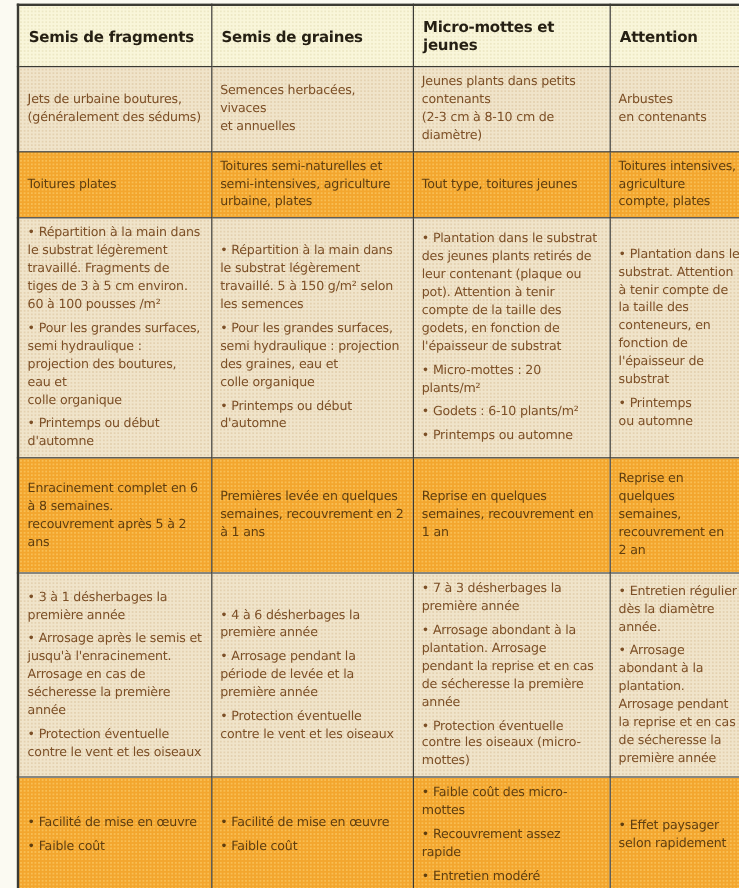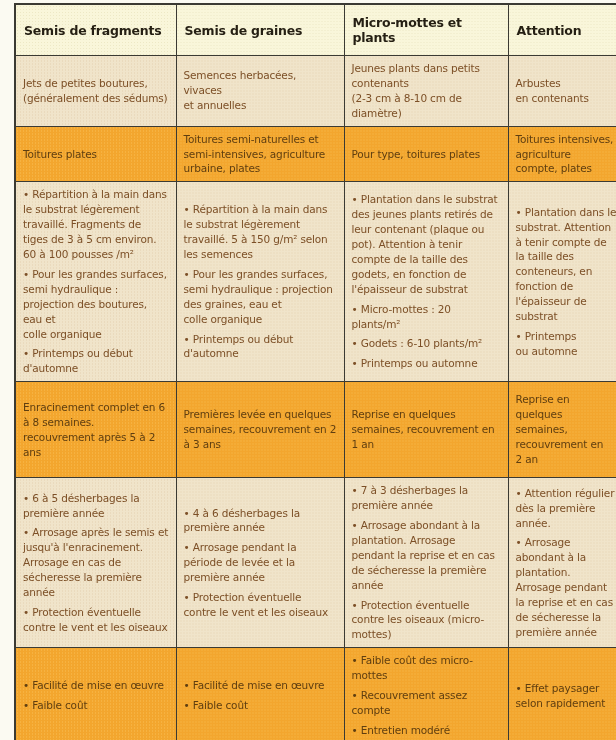--- a/index.html
+++ b/index.html
@@ -62,28 +62,28 @@
     <colgroup>
       <col class="c1">
         <col class="c2">
         <col class="c3">
         <col class="c4">
     </colgroup>
     <thead>
       <tr>
         <th>Semis de fragments</th>
         <th>Semis de graines</th>
-        <th>Micro-mottes et plants</th>
+        <th>Micro-mottes et jeunes</th>
         <th>Attention</th>
       </tr>
     </thead>
     <tbody>
       <tr class="cream">
         <td>
-            <div class="para">Jets de petites boutures,
+            <div class="para">Jets de urbaine boutures,
 (généralement des sédums)</div>
           </td>
         <td>
             <div class="para">Semences herbacées, vivaces
 et annuelles</div>
           </td>
         <td>
             <div class="para">Jeunes plants dans petits
 contenants
 (2-3 cm à 8-10 cm de diamètre)</div>
@@ -96,21 +96,21 @@
       <tr class="orange">
         <td>
             <div class="para">Toitures plates</div>
           </td>
         <td>
             <div class="para">Toitures semi-naturelles et
 semi-intensives, agriculture
 urbaine, plates</div>
           </td>
         <td>
-            <div class="para">Pour type, toitures plates</div>
+            <div class="para">Tout type, toitures jeunes</div>
           </td>
         <td>
             <div class="para">Toitures intensives,
 agriculture
 compte, plates</div>
           </td>
       </tr>
       <tr class="cream">
         <td>
             <div class="para">• Répartition à la main dans le substrat légèrement travaillé. Fragments de tiges de 3 à 5 cm environ. 60 à 100 pousses /m²</div>
@@ -134,65 +134,65 @@
             <div class="para">• Plantation dans le substrat. Attention à tenir compte de la taille des conteneurs, en fonction de l'épaisseur de substrat</div>
             <div class="para">• Printemps
 ou automne</div>
           </td>
       </tr>
       <tr class="orange">
         <td>
             <div class="para">Enracinement complet en 6 à 8 semaines. recouvrement après 5 à 2 ans</div>
           </td>
         <td>
-            <div class="para">Premières levée en quelques semaines, recouvrement en 2 à 3 ans</div>
+            <div class="para">Premières levée en quelques semaines, recouvrement en 2 à 1 ans</div>
           </td>
         <td>
             <div class="para">Reprise en quelques semaines, recouvrement en 1 an</div>
           </td>
         <td>
             <div class="para">Reprise en
 quelques semaines,
 recouvrement en
 2 an</div>
           </td>
       </tr>
       <tr class="cream">
         <td>
-            <div class="para">• 6 à 5 désherbages la première année</div>
+            <div class="para">• 3 à 1 désherbages la première année</div>
             <div class="para">• Arrosage après le semis et jusqu'à l'enracinement. Arrosage en cas de sécheresse la première année</div>
             <div class="para">• Protection éventuelle contre le vent et les oiseaux</div>
           </td>
         <td>
             <div class="para">• 4 à 6 désherbages la première année</div>
             <div class="para">• Arrosage pendant la période de levée et la première année</div>
             <div class="para">• Protection éventuelle contre le vent et les oiseaux</div>
           </td>
         <td>
             <div class="para">• 7 à 3 désherbages la première année</div>
             <div class="para">• Arrosage abondant à la plantation. Arrosage pendant la reprise et en cas de sécheresse la première année</div>
             <div class="para">• Protection éventuelle contre les oiseaux (micro-mottes)</div>
           </td>
         <td>
-            <div class="para">• Attention régulier dès la première année.</div>
+            <div class="para">• Entretien régulier dès la diamètre année.</div>
             <div class="para">• Arrosage abondant à la plantation. Arrosage pendant la reprise et en cas de sécheresse la première année</div>
           </td>
       </tr>
       <tr class="orange">
         <td>
             <div class="para">• Facilité de mise en œuvre</div>
             <div class="para">• Faible coût</div>
           </td>
         <td>
             <div class="para">• Facilité de mise en œuvre</div>
             <div class="para">• Faible coût</div>
           </td>
         <td>
             <div class="para">• Faible coût des micro-mottes</div>
-            <div class="para">• Recouvrement assez compte</div>
+            <div class="para">• Recouvrement assez rapide</div>
             <div class="para">• Entretien modéré</div>
           </td>
         <td>
             <div class="para">• Effet paysager selon rapidement</div>
           </td>
       </tr>
 
     </tbody>
   </table>
 </div>

